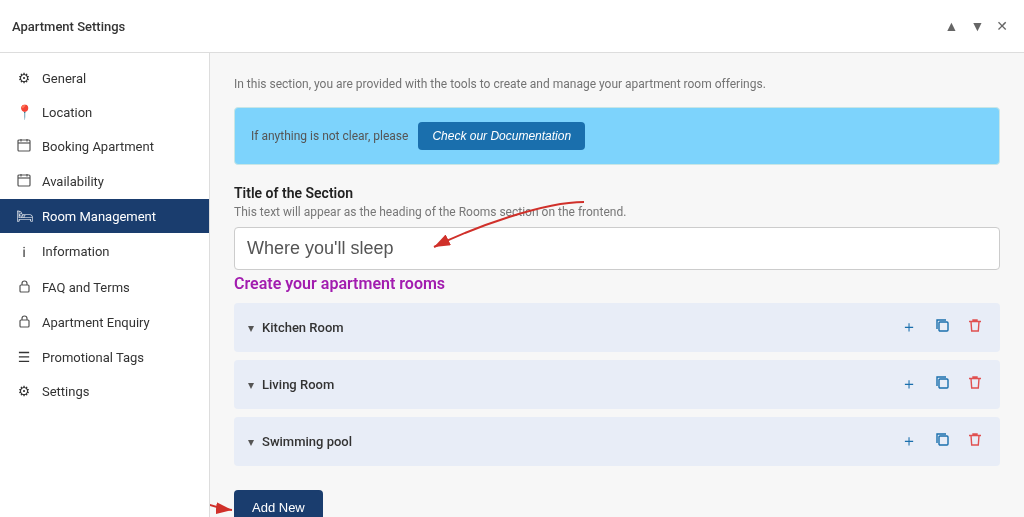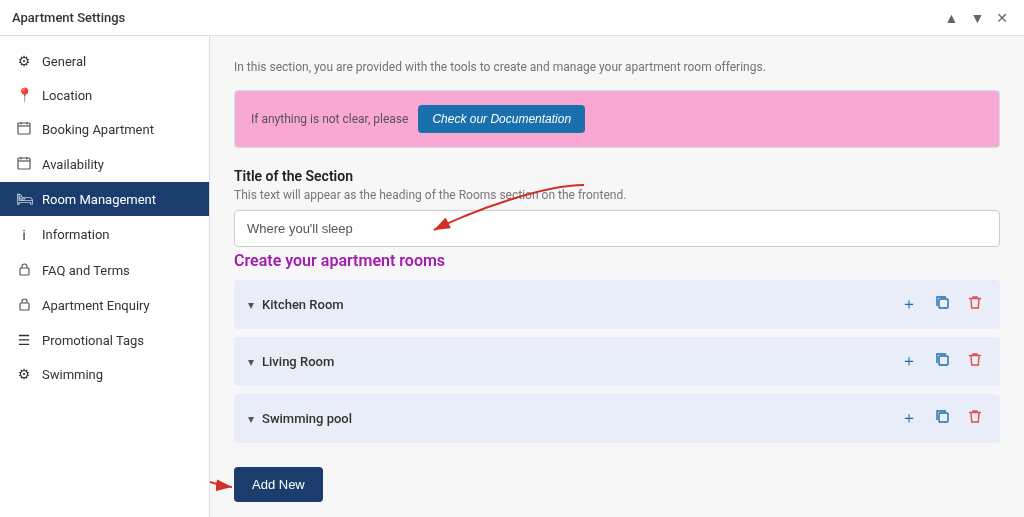--- a/index.html
+++ b/index.html
@@ -6,21 +6,21 @@
     body { font-family: -apple-system, BlinkMacSystemFont, 'Segoe UI', Roboto, sans-serif; font-size: 13px; background: #f0f0f0; display: flex; flex-direction: column; height: 517px; width: 1024px; overflow: hidden; }
 
     
     .title-bar {
       background: #fff;
       border-bottom: 1px solid #ddd;
       padding: 8px 12px;
       display: flex;
       align-items: center;
       justify-content: space-between;
-      height: 36px;
+      height: 53px;
       flex-shrink: 0;
     }
     .title-bar-text { font-size: 13px; font-weight: 500; color: #333; }
     .title-bar-controls { display: flex; gap: 4px; }
     .title-bar-controls span { font-size: 14px; color: #666; cursor: pointer; padding: 0 4px; }
 
     
     .app-container { display: flex; flex: 1; overflow: hidden; }
 
     
@@ -50,21 +50,21 @@
       background: #f7f7f7;
       overflow-y: auto;
       padding: 24px;
     }
 
     .section-header { margin-bottom: 16px; }
     .section-header h2 { font-size: 16px; font-weight: 600; color: #222; margin-bottom: 4px; }
     .section-header p { font-size: 12px; color: #737373; }
 
     .info-box {
-      background: #f9a8d4;
+      background: #7dd3fc;
       border: 1px solid #c8e6e6;
       border-radius: 4px;
       padding: 14px 16px;
       display: flex;
       align-items: center;
       gap: 10px;
       margin-bottom: 20px;
     }
     .info-box span { font-size: 12px; color: #555; }
     .info-box button {
@@ -82,21 +82,21 @@
     .field-section { margin-bottom: 4px; }
     .field-section h3 { font-size: 14px; font-weight: 600; color: #222; margin-bottom: 4px; }
     .field-section p { font-size: 12px; color: #777; margin-bottom: 8px; }
 
     .text-input-wrapper { position: relative; }
     .text-input {
       width: 100%;
       padding: 10px 12px;
       border: 1px solid #ccc;
       border-radius: 4px;
-      font-size: 13px;
+      font-size: 18px;
       color: #555;
       background: #fff;
       outline: none;
     }
 
     .rooms-section h3 { font-size: 16px; font-weight: 600; color: #a21caf; margin-bottom: 10px; }
 
     .room-item {
       background: #e8edf7;
       border-radius: 4px;
@@ -205,21 +205,21 @@
         </svg>
       </span>
       <span>Apartment Enquiry</span>
     </div>
     <div class="sidebar-item">
       <span class="icon">☰</span>
       <span>Promotional Tags</span>
     </div>
     <div class="sidebar-item">
       <span class="icon">⚙</span>
-      <span>Swimming</span>
+      <span>Settings</span>
     </div>
   </nav>
 
   <main class="main-content">
 
     <div class="section-header">
       <p>In this section, you are provided with the tools to create and manage your apartment room offerings.</p>
     </div>
 
     <div class="info-box">

